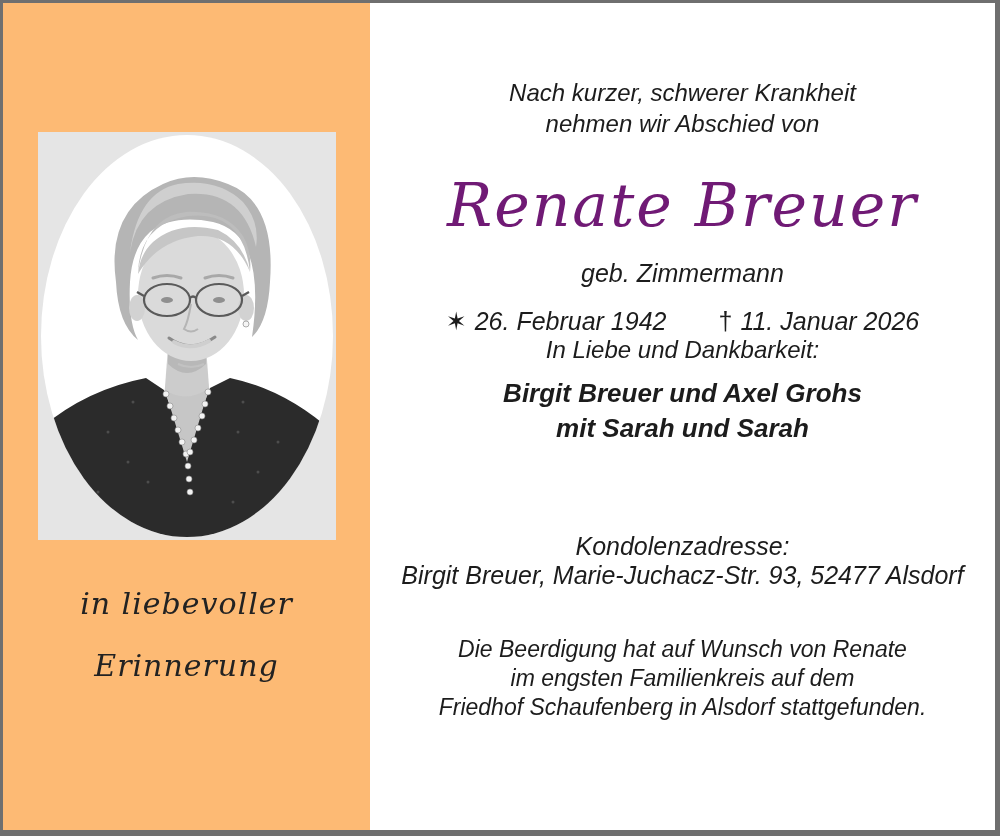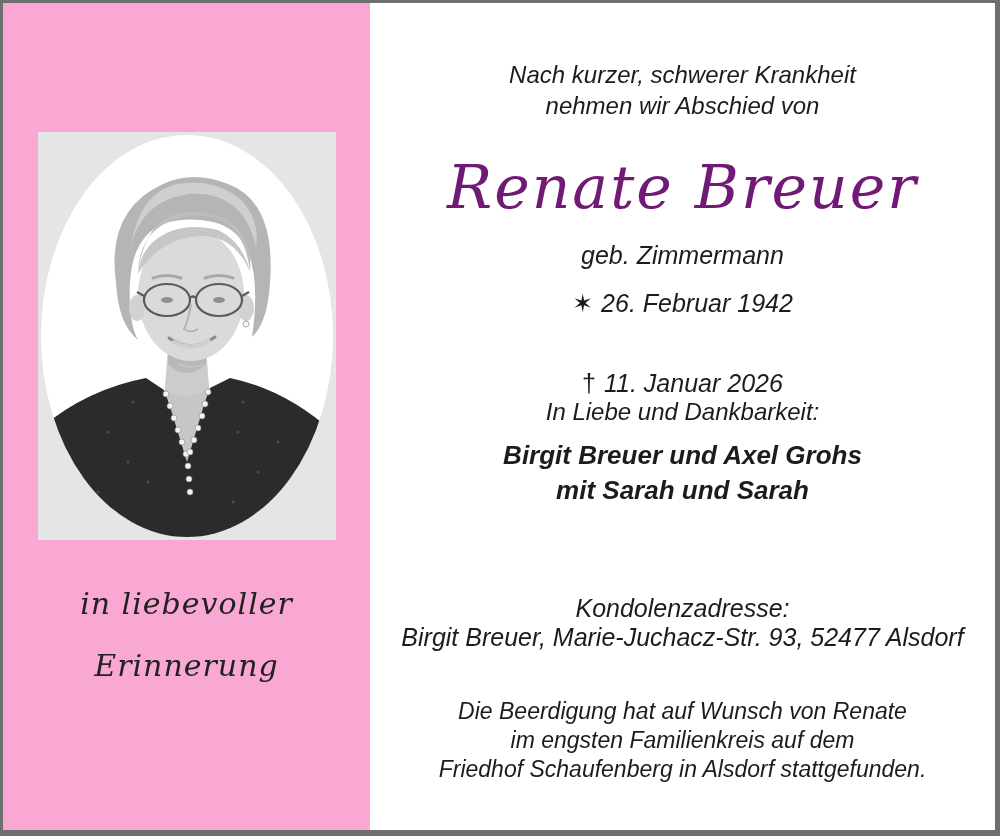--- a/index.html
+++ b/index.html
@@ -16,21 +16,21 @@
     border-right: 5px solid #6f6f6f;
     border-bottom: 6px solid #6f6f6f;
     display: flex;
     overflow: hidden;
   }
 
   
   .left-panel {
     width: 367px;
     flex: 0 0 367px;
-    background: #f9a8d4;
+    background: #fdba74;
     position: relative;
   }
   .photo-frame {
     position: absolute;
     left: 35px;
     top: 129px;
     width: 298px;
     height: 408px;
   }
   .photo-frame svg { display: block; }
@@ -46,21 +46,21 @@
     color: #222222;
     line-height: 62px;
     letter-spacing: 1px;
   }
 
   
   .right-panel {
     flex: 1 1 auto;
     background: #ffffff;
     text-align: center;
-    padding-top: 56px;
+    padding-top: 74px;
   }
   .intro {
     font-style: italic;
     font-size: 24px;
     line-height: 31px;
   }
   .deceased-name {
     margin-top: 26px;
     font-family: "DejaVu Serif", serif;
     font-style: italic;
@@ -77,21 +77,20 @@
     line-height: 28px;
   }
   .dates-line {
     margin-top: 20px;
     font-style: italic;
     font-size: 25px;
     line-height: 28px;
     display: flex;
     justify-content: center;
     gap: 52px;
-    flex-direction: column;
   }
   .dates-line .sym {
     font-style: normal;
     margin-right: 8px;
   }
   .tribute-heading {
     font-style: italic;
     font-size: 24px;
     line-height: 30px;
   }

